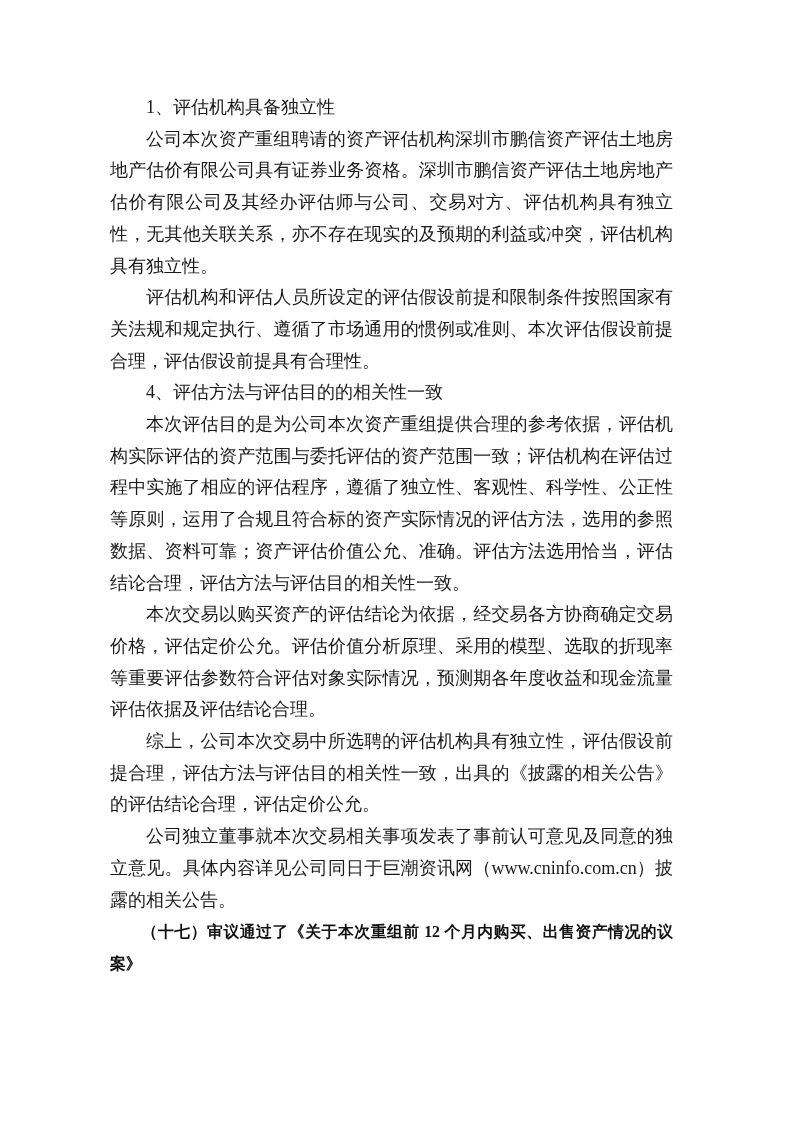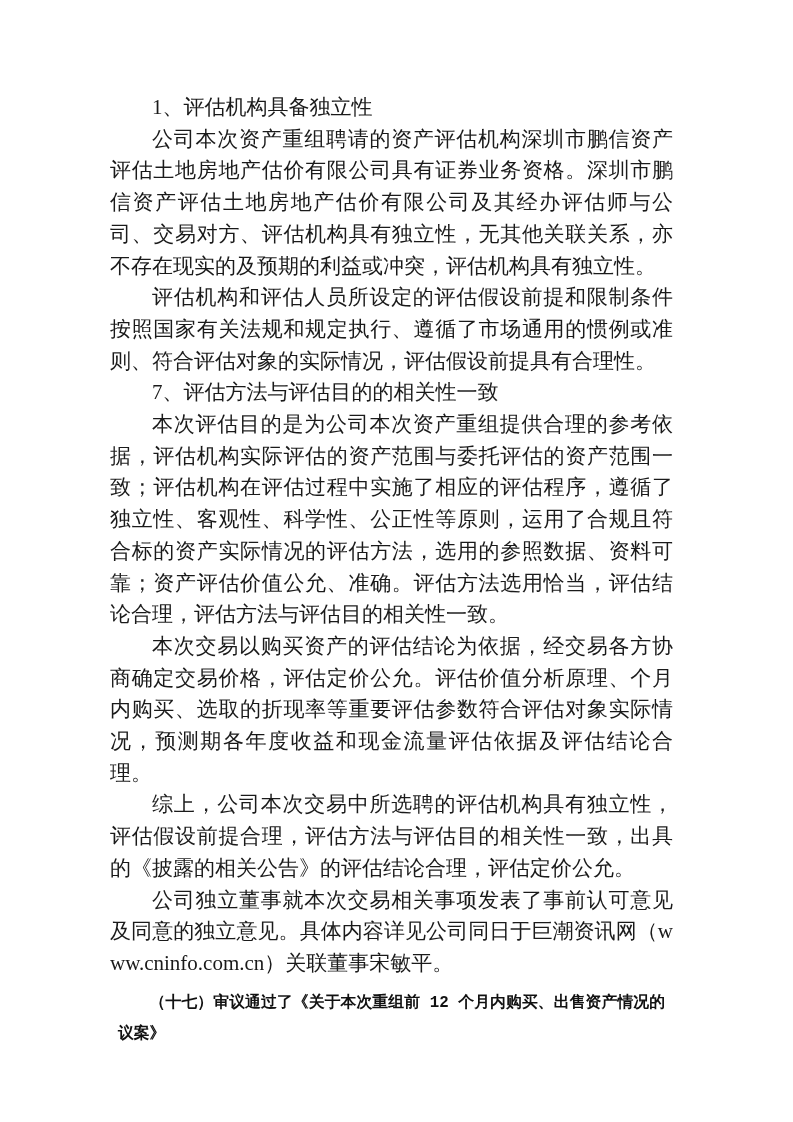--- a/index.html
+++ b/index.html
@@ -17,44 +17,44 @@
     position: absolute;
     left: 110px;
     top: 92px;
     width: 563px;
     color: #1a1a1a;
     font-family: "Liberation Serif", "DejaVu Serif", serif;
   }
   .sub-heading,
   .body-paragraph {
     margin: 0;
-    font-size: 21px;
+    font-size: 18px;
     line-height: 31.7px;
     text-align: justify;
     text-indent: 2em;
     word-break: break-all;
   }
   .bold-heading {
-    margin: 8px;
-    font-family: Liberation Mono, monospace;
+    margin: 0;
+    font-family: Liberation Serif, serif;
     font-weight: 700;
     font-size: 15.8px;
     line-height: 31.7px;
     text-align: justify;
     text-indent: 2em;
     word-break: break-all;
     color: #111111;
   }
 </style>
 </head>
 <body>
 
 <div class="doc-page">
   <p class="sub-heading">1、评估机构具备独立性</p>
   <p class="body-paragraph">公司本次资产重组聘请的资产评估机构深圳市鹏信资产评估土地房地产估价有限公司具有证券业务资格。深圳市鹏信资产评估土地房地产估价有限公司及其经办评估师与公司、交易对方、评估机构具有独立性，无其他关联关系，亦不存在现实的及预期的利益或冲突，评估机构具有独立性。</p>
-  <p class="body-paragraph">评估机构和评估人员所设定的评估假设前提和限制条件按照国家有关法规和规定执行、遵循了市场通用的惯例或准则、符合评估对象的实际情况，评估假设前提具有合理性。</p>
-  <p class="sub-heading">7、评估方法与评估目的的相关性一致</p>
+  <p class="body-paragraph">评估机构和评估人员所设定的评估假设前提和限制条件按照国家有关法规和规定执行、遵循了市场通用的惯例或准则、本次评估假设前提合理，评估假设前提具有合理性。</p>
+  <p class="sub-heading">4、评估方法与评估目的的相关性一致</p>
   <p class="body-paragraph">本次评估目的是为公司本次资产重组提供合理的参考依据，评估机构实际评估的资产范围与委托评估的资产范围一致；评估机构在评估过程中实施了相应的评估程序，遵循了独立性、客观性、科学性、公正性等原则，运用了合规且符合标的资产实际情况的评估方法，选用的参照数据、资料可靠；资产评估价值公允、准确。评估方法选用恰当，评估结论合理，评估方法与评估目的相关性一致。</p>
-  <p class="body-paragraph">本次交易以购买资产的评估结论为依据，经交易各方协商确定交易价格，评估定价公允。评估价值分析原理、个月内购买、选取的折现率等重要评估参数符合评估对象实际情况，预测期各年度收益和现金流量评估依据及评估结论合理。</p>
+  <p class="body-paragraph">本次交易以购买资产的评估结论为依据，经交易各方协商确定交易价格，评估定价公允。评估价值分析原理、采用的模型、选取的折现率等重要评估参数符合评估对象实际情况，预测期各年度收益和现金流量评估依据及评估结论合理。</p>
   <p class="body-paragraph">综上，公司本次交易中所选聘的评估机构具有独立性，评估假设前提合理，评估方法与评估目的相关性一致，出具的《披露的相关公告》的评估结论合理，评估定价公允。</p>
-  <p class="body-paragraph">公司独立董事就本次交易相关事项发表了事前认可意见及同意的独立意见。具体内容详见公司同日于巨潮资讯网（www.cninfo.com.cn）关联董事宋敏平。</p>
+  <p class="body-paragraph">公司独立董事就本次交易相关事项发表了事前认可意见及同意的独立意见。具体内容详见公司同日于巨潮资讯网（www.cninfo.com.cn）披露的相关公告。</p>
   <p class="bold-heading">（十七）审议通过了《关于本次重组前 12 个月内购买、出售资产情况的议案》</p>
 </div>
 
 </body></html>

